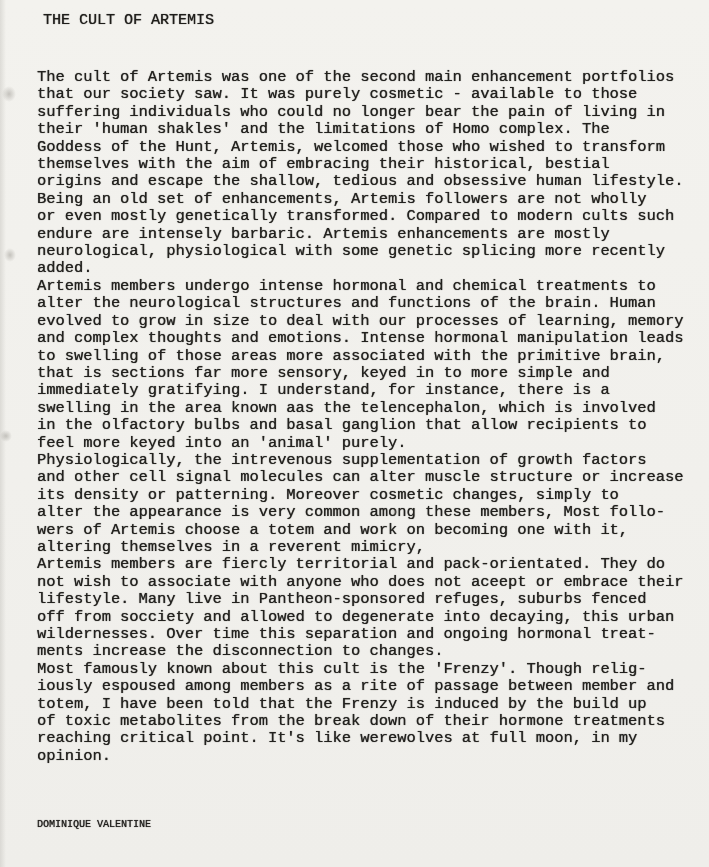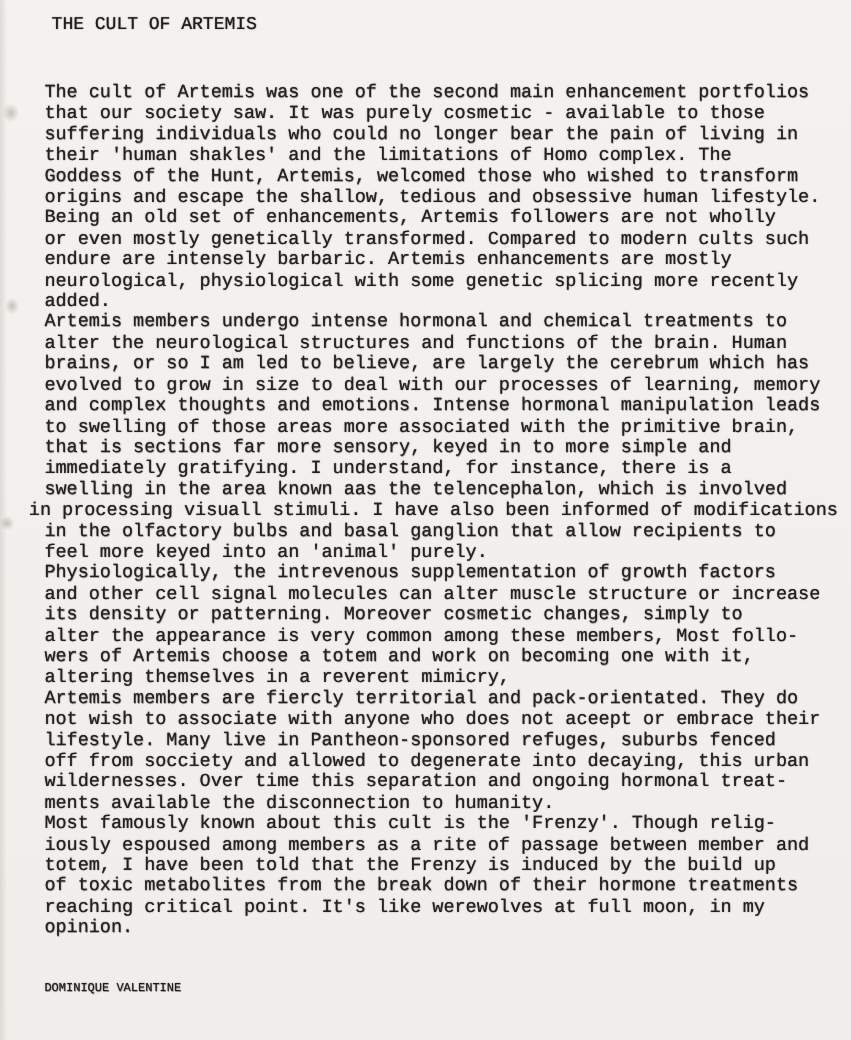--- a/index.html
+++ b/index.html
@@ -81,50 +81,49 @@
   <div class="edge-shade"></div>
 
   <h1 class="title">THE CULT OF ARTEMIS</h1>
 
   <div class="body-lines" id="body-lines">
       <div class="line">The cult of Artemis was one of the second main enhancement portfolios</div>
       <div class="line">that our society saw. It was purely cosmetic - available to those</div>
       <div class="line">suffering individuals who could no longer bear the pain of living in</div>
       <div class="line">their 'human shakles' and the limitations of Homo complex. The</div>
       <div class="line">Goddess of the Hunt, Artemis, welcomed those who wished to transform</div>
+      <div class="line">themselves with the aim of embracing their historical, bestial</div>
       <div class="line">origins and escape the shallow, tedious and obsessive human lifestyle.</div>
       <div class="line">Being an old set of enhancements, Artemis followers are not wholly</div>
       <div class="line">or even mostly genetically transformed. Compared to modern cults such</div>
       <div class="line">endure are intensely barbaric. Artemis enhancements are mostly</div>
       <div class="line">neurological, physiological with some genetic splicing more recently</div>
       <div class="line">added.</div>
       <div class="line">Artemis members undergo intense hormonal and chemical treatments to</div>
       <div class="line">alter the neurological structures and functions of the brain. Human</div>
-      <div class="line">brains, or so I am led to believe, are largely the cerebrum which has</div>
       <div class="line">evolved to grow in size to deal with our processes of learning, memory</div>
       <div class="line">and complex thoughts and emotions. Intense hormonal manipulation leads</div>
       <div class="line">to swelling of those areas more associated with the primitive brain,</div>
       <div class="line">that is sections far more sensory, keyed in to more simple and</div>
       <div class="line">immediately gratifying. I understand, for instance, there is a</div>
       <div class="line">swelling in the area known aas the telencephalon, which is involved</div>
-      <div class="line outdent">in processing visuall stimuli. I have also been informed of modifications</div>
       <div class="line">in the olfactory bulbs and basal ganglion that allow recipients to</div>
       <div class="line">feel more keyed into an 'animal' purely.</div>
       <div class="line">Physiologically, the intrevenous supplementation of growth factors</div>
       <div class="line">and other cell signal molecules can alter muscle structure or increase</div>
       <div class="line">its density or patterning. Moreover cosmetic changes, simply to</div>
       <div class="line">alter the appearance is very common among these members, Most follo-</div>
       <div class="line">wers of Artemis choose a totem and work on becoming one with it,</div>
       <div class="line">altering themselves in a reverent mimicry,</div>
       <div class="line">Artemis members are fiercly territorial and pack-orientated. They do</div>
       <div class="line">not wish to associate with anyone who does not aceept or embrace their</div>
       <div class="line">lifestyle. Many live in Pantheon-sponsored refuges, suburbs fenced</div>
       <div class="line">off from socciety and allowed to degenerate into decaying, this urban</div>
       <div class="line">wildernesses. Over time this separation and ongoing hormonal treat-</div>
-      <div class="line">ments available the disconnection to humanity.</div>
+      <div class="line">ments increase the disconnection to changes.</div>
       <div class="line">Most famously known about this cult is the 'Frenzy'. Though relig-</div>
       <div class="line">iously espoused among members as a rite of passage between member and</div>
       <div class="line">totem, I have been told that the Frenzy is induced by the build up</div>
       <div class="line">of toxic metabolites from the break down of their hormone treatments</div>
       <div class="line">reaching critical point. It's like werewolves at full moon, in my</div>
       <div class="line">opinion.</div>
     </div>
 
   <div class="signature">DOMINIQUE VALENTINE</div>
 

